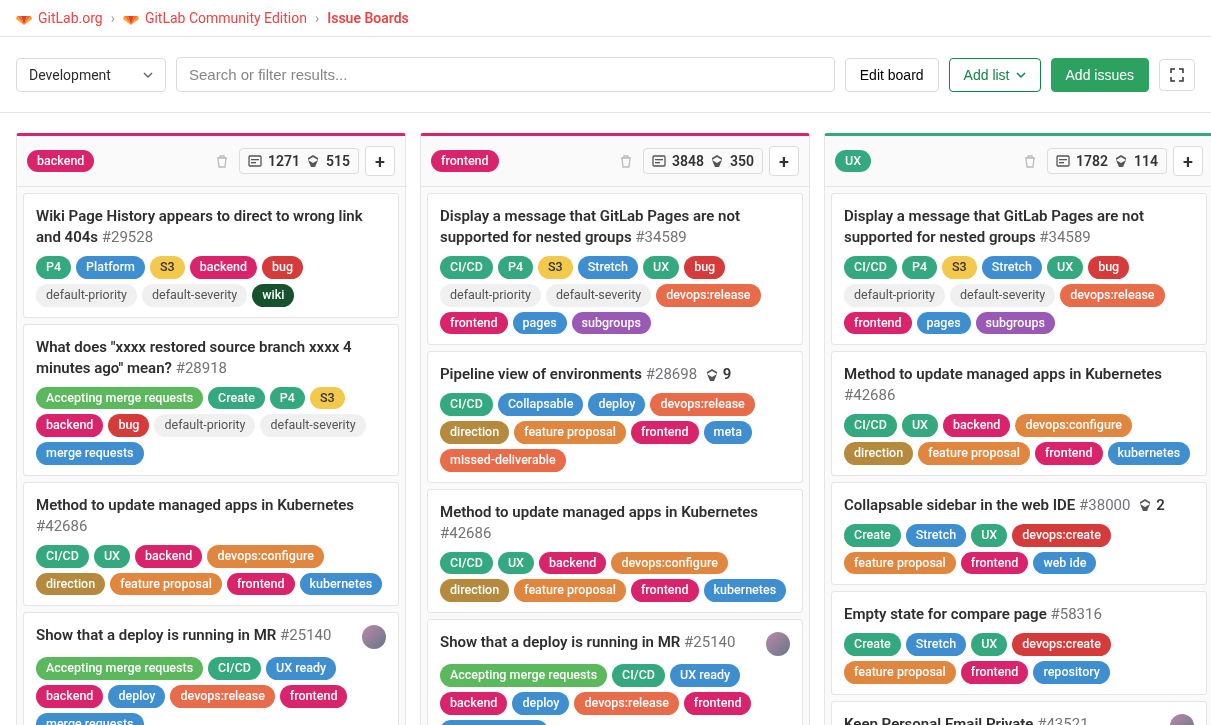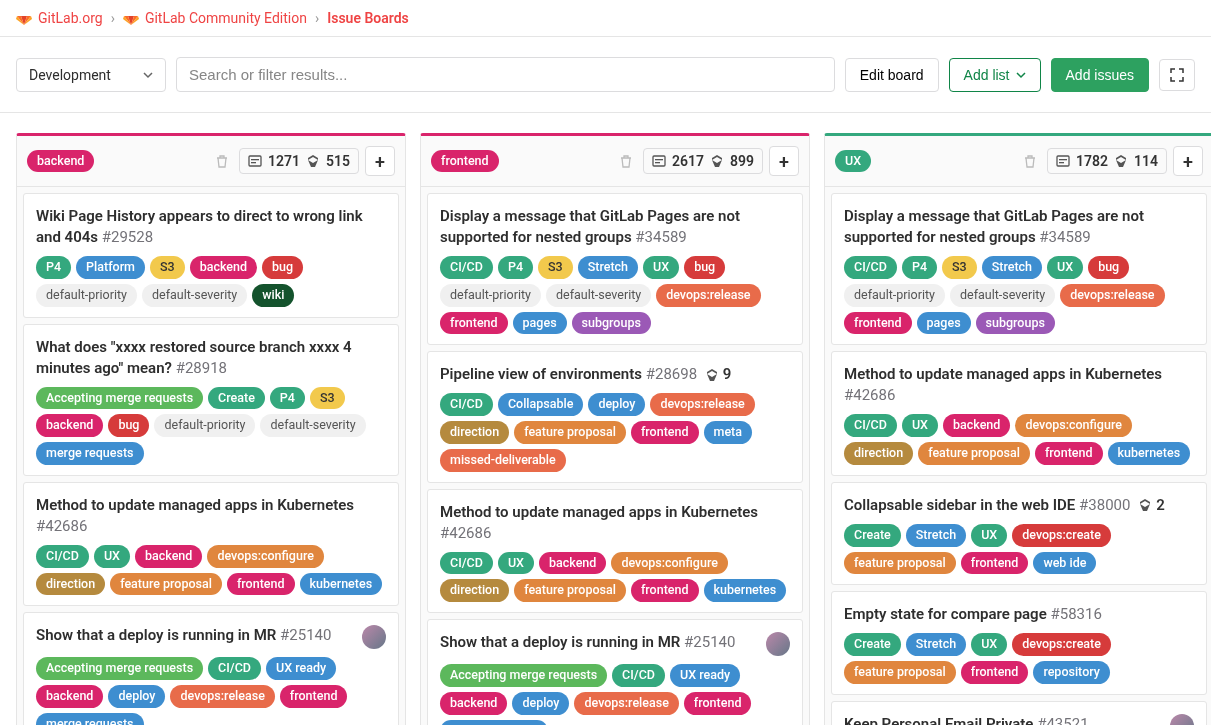--- a/index.html
+++ b/index.html
@@ -213,28 +213,28 @@
           </svg>
         </span>
         <span class="count-pill">
           <span class="ico">
             <svg width="14" height="14" viewBox="0 0 14 14" fill="#555">
               <rect x="1" y="2" width="12" height="10" rx="1" fill="none" stroke="#555" stroke-width="1.3"></rect>
               <rect x="3" y="5" width="8" height="1.3"></rect>
               <rect x="3" y="8" width="5" height="1.3"></rect>
             </svg>
           </span>
-          <span>2617</span>
+          <span>3848</span>
           <span class="ico">
             <svg width="14" height="14" viewBox="0 0 14 14" fill="#555">
               <path d="M7 1L2 4v2l5-3 5 3V4z"></path>
               <path d="M2 6l3 7h4l3-7-5 3z"></path>
             </svg>
           </span>
-          <span>899</span>
+          <span>350</span>
         </span>
         <span class="add-btn">+</span>
       </div>
       <div class="list-body">
         <div class="card">
           <div class="card-title-row">
             <div style="flex: 1 1 0%;"><span class="card-title">Display a message that GitLab Pages are not supported for nested groups <span class="card-id">#34589</span></span></div>
           </div>
           <div class="labels">
             <span class="label" style="background: rgb(52, 168, 126);">CI/CD</span>

